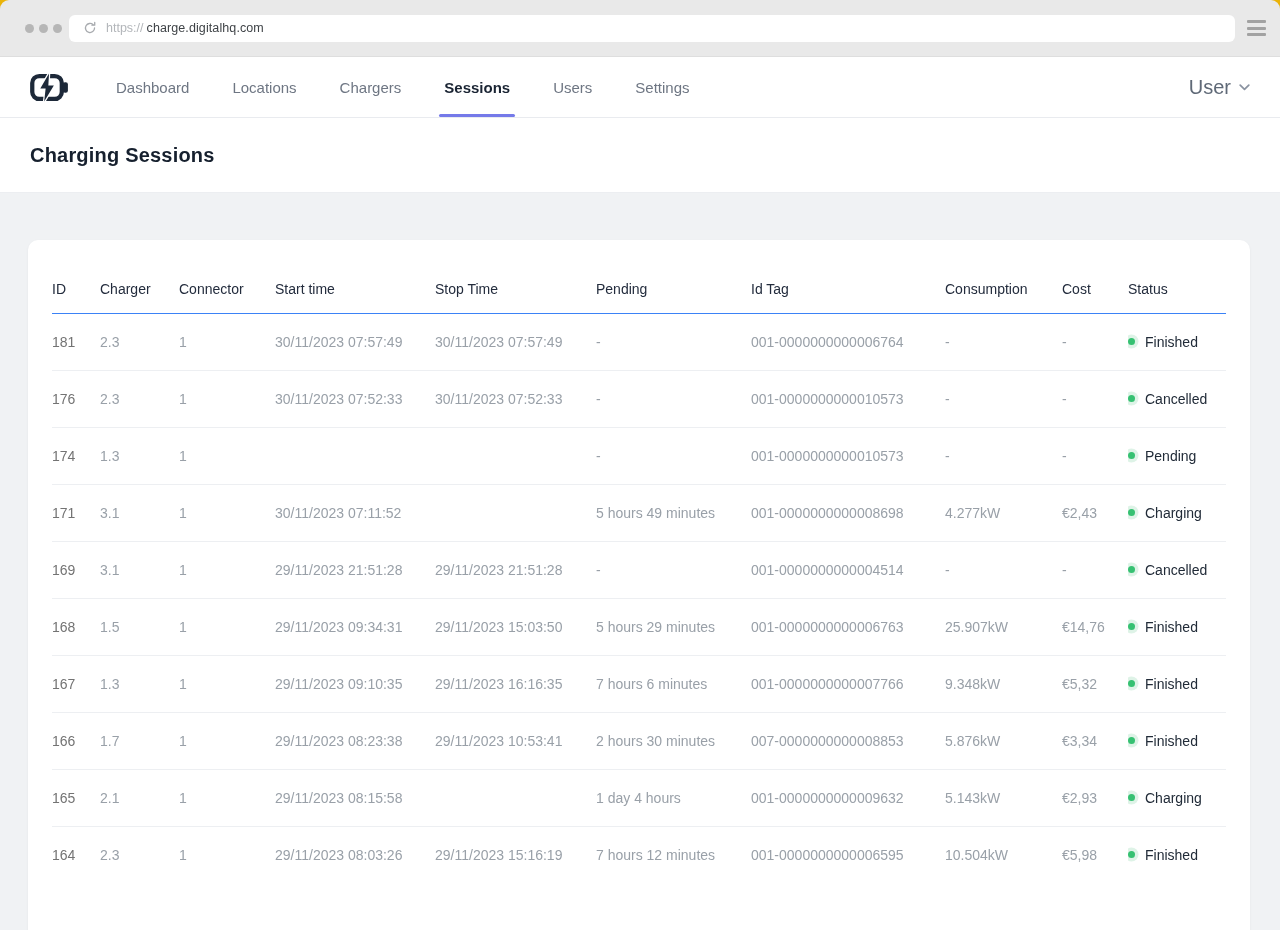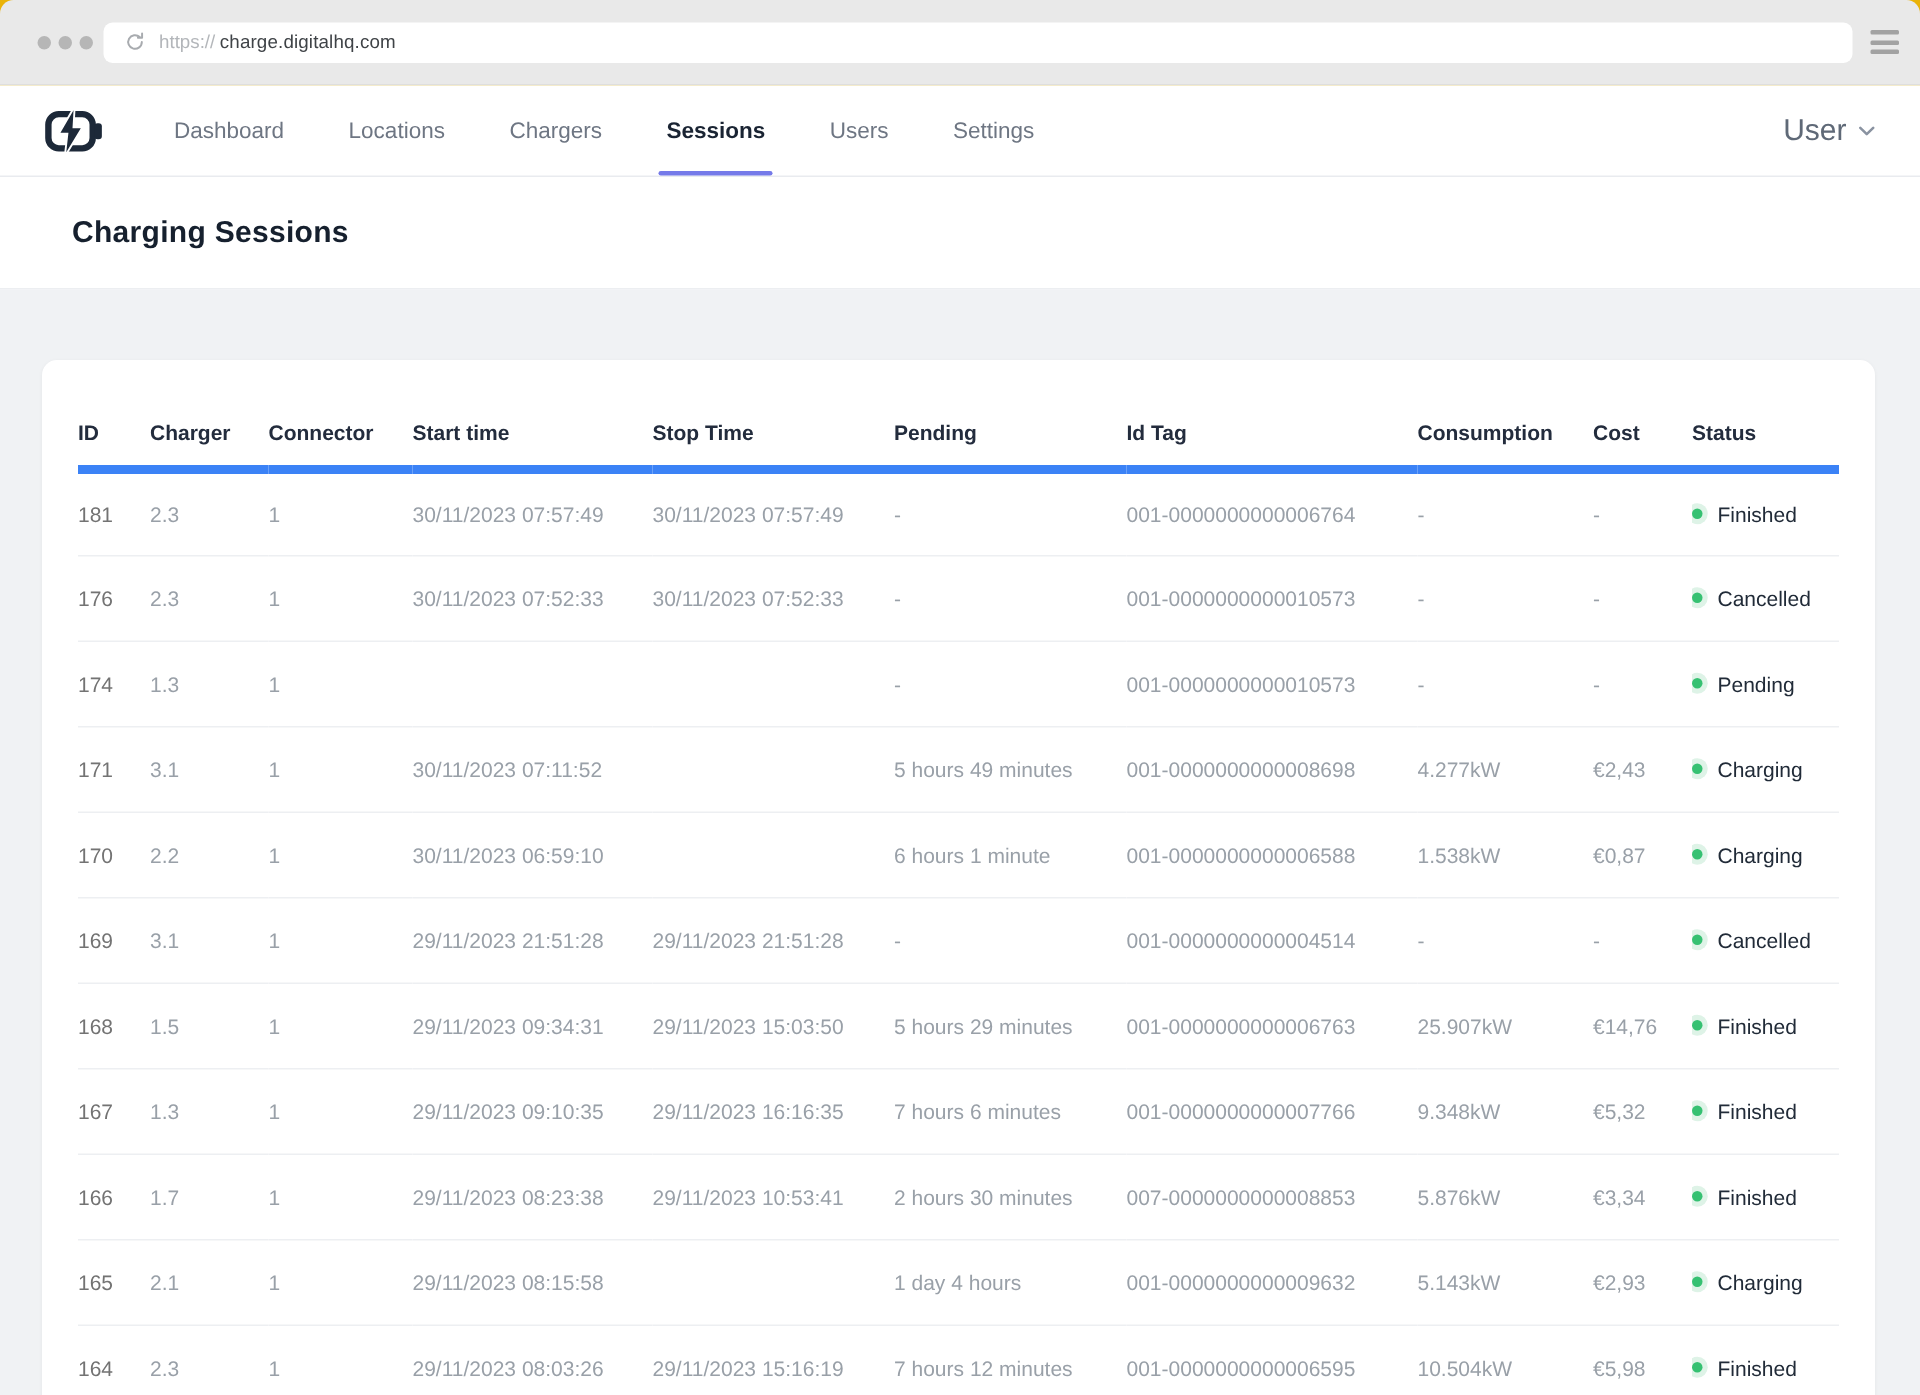--- a/index.html
+++ b/index.html
@@ -68,40 +68,40 @@
     content: "";
     position: absolute;
     left: -5px; right: -5px; bottom: 0;
     height: 3px;
     border-radius: 2px;
     background: #757ae9;
   }
   .user-menu { margin-left: auto; display: flex; align-items: center; gap: 8px; color: #5f6977; font-size: 20px; cursor: pointer; }
 
   
-  .page-head { background: #ffffff; padding: 26px 48px 25px; border-bottom: 1px solid #eceef1; }
+  .page-head { background: #ffffff; padding: 26px 30px 25px; border-bottom: 1px solid #eceef1; }
   .page-head h1 { font-size: 20px; font-weight: 700; color: #16202e; letter-spacing: .2px; }
 
   
   .content { padding: 47px 30px 0 28px; }
   .card {
     background: #ffffff;
     border-radius: 10px;
     padding: 25px 24px 0;
     box-shadow: 0 1px 3px rgba(16,24,40,.05);
     min-height: 700px;
   }
   table { width: 100%; border-collapse: collapse; font-size: 14px; table-layout: fixed; }
   thead th {
     text-align: left;
-    font-weight: 700;
+    font-weight: 400;
     color: #232c3d;
     height: 48px;
     vertical-align: middle;
-    border-bottom: 6px solid #3b82f6;
+    border-bottom: 1px solid #3b82f6;
     white-space: nowrap;
   }
   tbody td {
     height: 57px;
     vertical-align: middle;
     border-bottom: 1px solid #edeff2;
     color: #99a0a8;
     white-space: nowrap;
     overflow: hidden;
   }
@@ -268,37 +268,20 @@
     <td>4.277kW</td>
     <td>€2,43</td>
     <td>
       <span class="status-cell">
         <span class="status-dot"></span>
         <span class="status-label">Charging</span>
       </span>
     </td>
   </tr>
             <tr>
-    <td class="c-id">170</td>
-    <td>2.2</td>
-    <td>1</td>
-    <td>30/11/2023 06:59:10</td>
-    <td></td>
-    <td>6 hours 1 minute</td>
-    <td>001-0000000000006588</td>
-    <td>1.538kW</td>
-    <td>€0,87</td>
-    <td>
-      <span class="status-cell">
-        <span class="status-dot"></span>
-        <span class="status-label">Charging</span>
-      </span>
-    </td>
-  </tr>
-            <tr>
     <td class="c-id">169</td>
     <td>3.1</td>
     <td>1</td>
     <td>29/11/2023 21:51:28</td>
     <td>29/11/2023 21:51:28</td>
     <td>-</td>
     <td>001-0000000000004514</td>
     <td>-</td>
     <td>-</td>
     <td>

